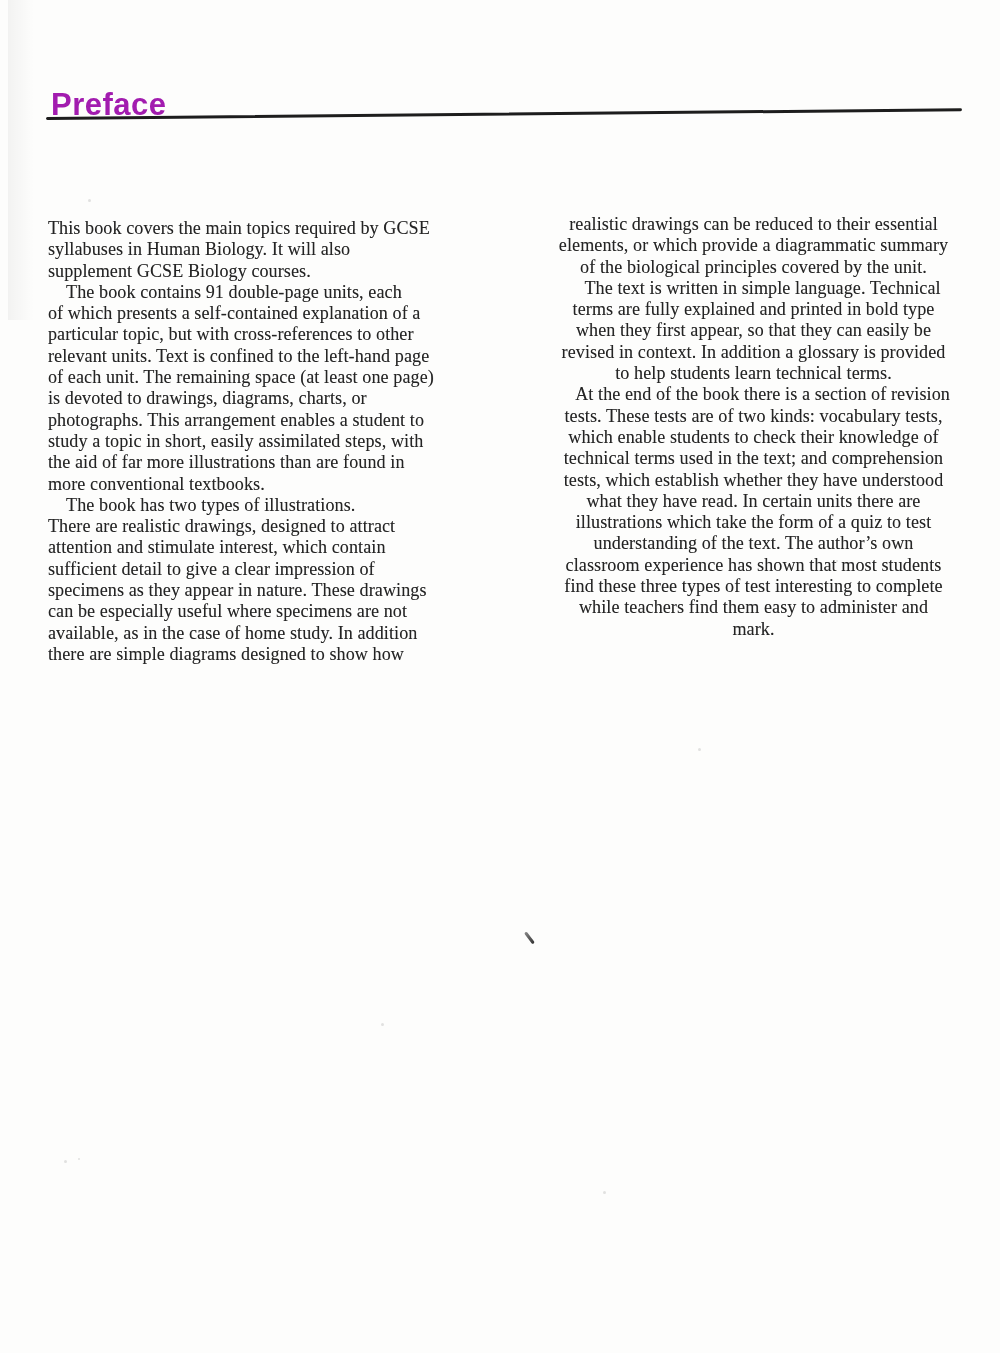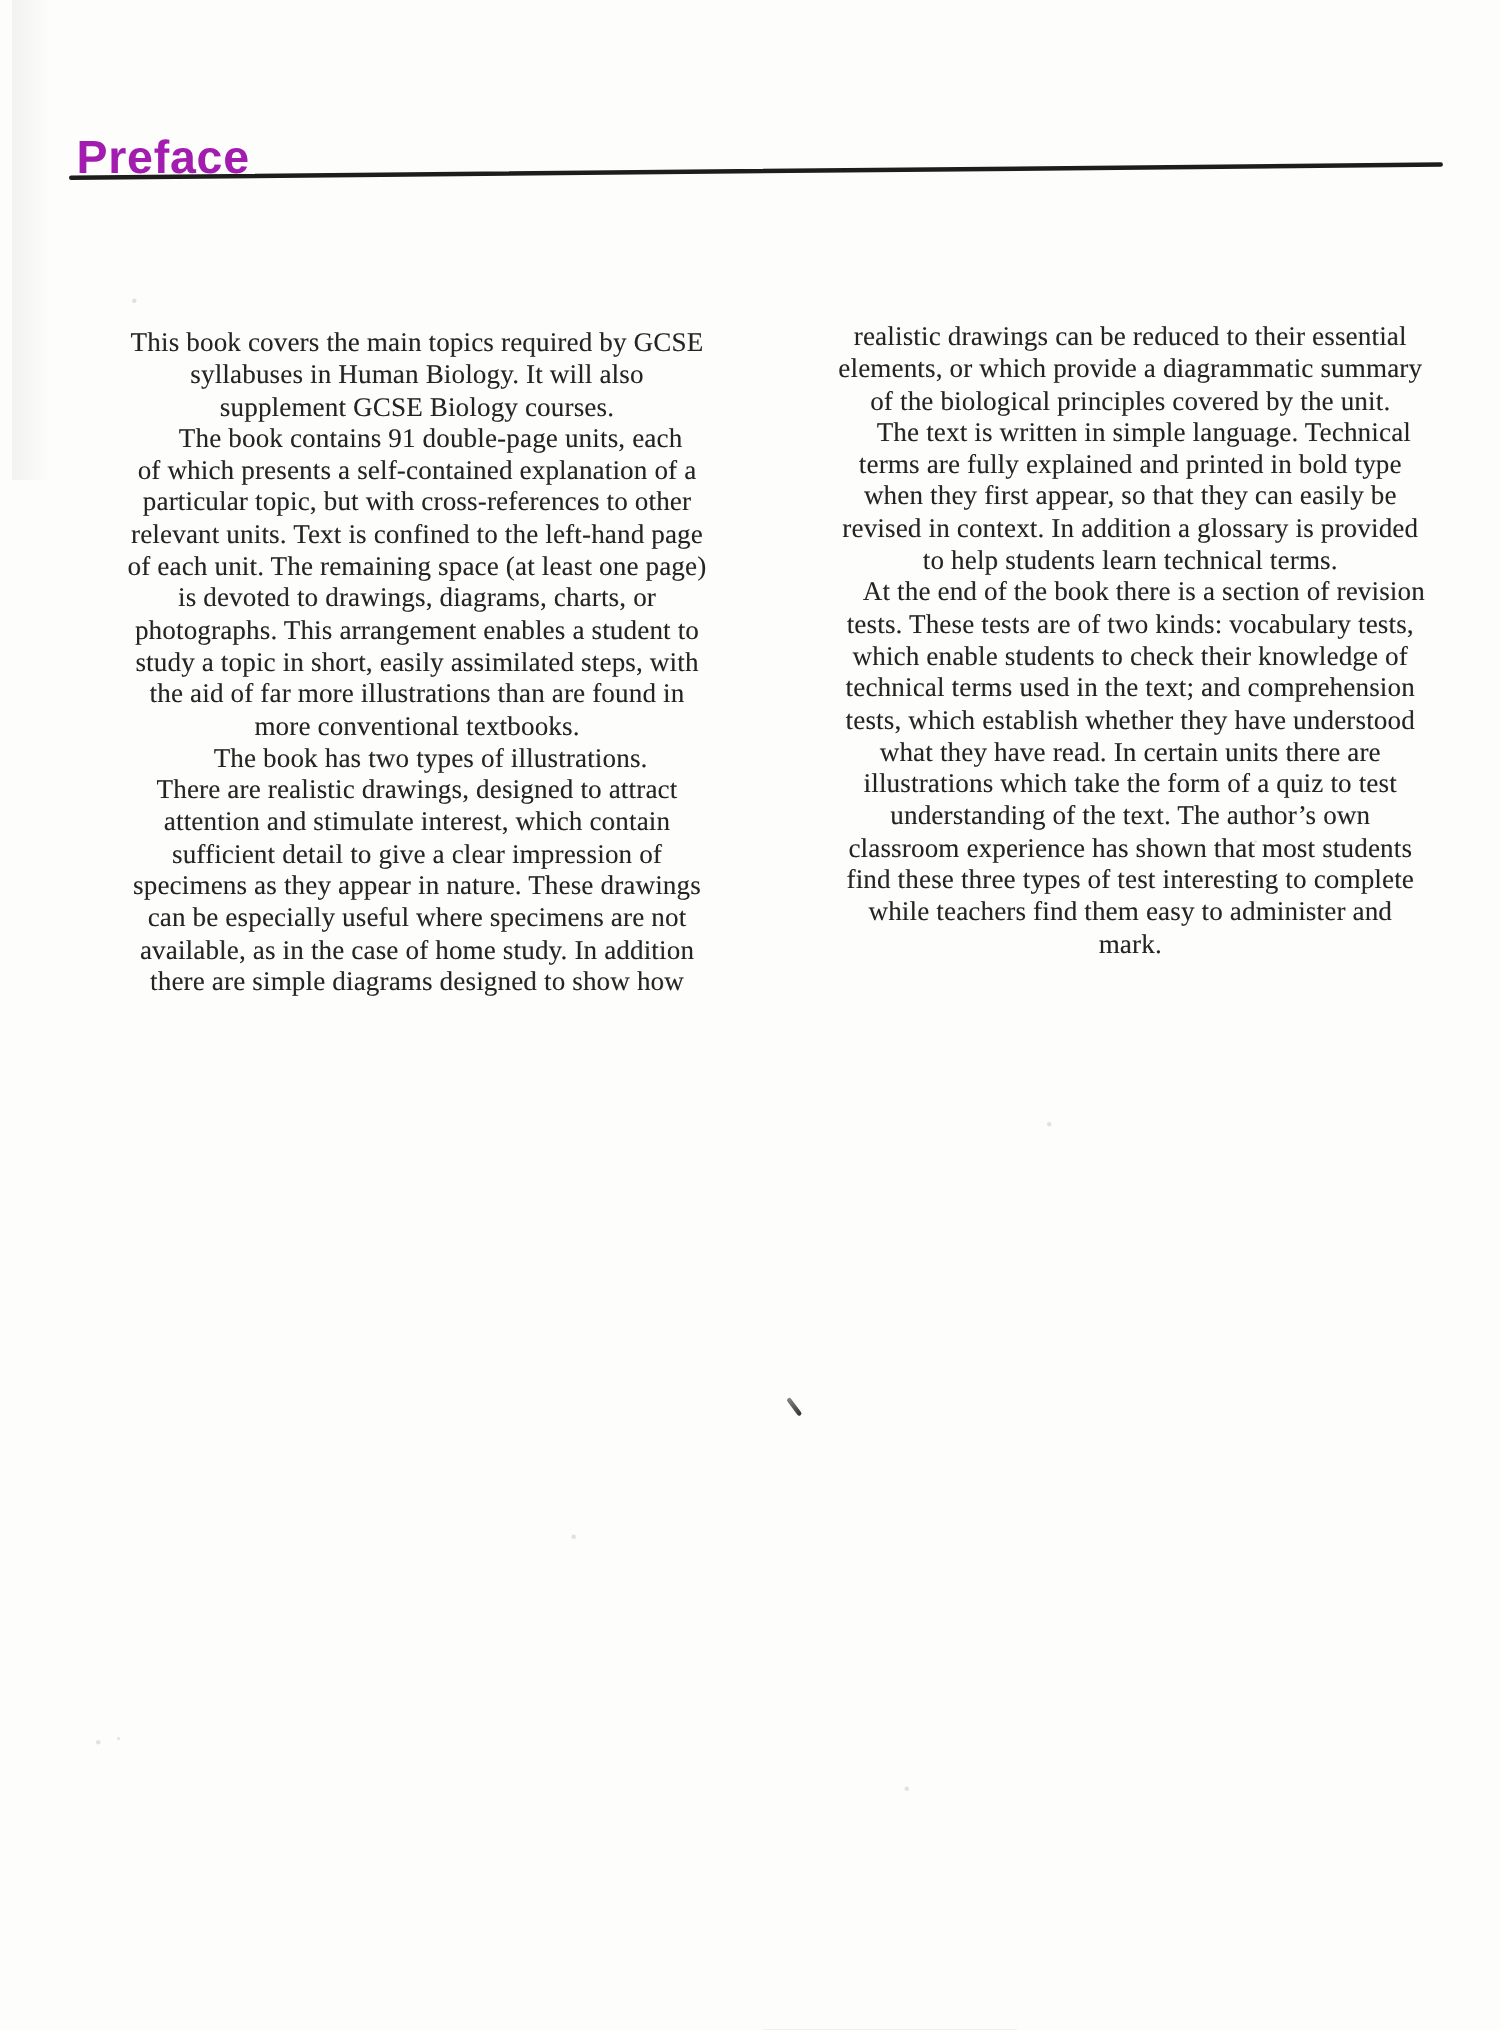--- a/index.html
+++ b/index.html
@@ -52,21 +52,21 @@
   }
   .text-column {
     position: absolute;
     white-space: pre;            
     font-size: 18px;
     line-height: 21.3px;
     letter-spacing: 0.12px;
     color: #242424;
     text-shadow: 0.2px 0.2px 0 rgba(0,0,0,0.28); 
   }
-  .column-left  { left: 48px;  top: 218px; width: 460px; text-align: center; }
+  .column-left  { left: 48px;  top: 218px; width: 460px; }
   .column-right { left: 526px; top: 214px; width: 455px; text-align: center; }
 
   
   .stray-mark {
     position: absolute;
     left: 528px;
     top: 931px;
     width: 2.6px;
     height: 14px;
     background: linear-gradient(180deg, rgba(40,40,40,0.55), rgba(40,40,40,0.95));

